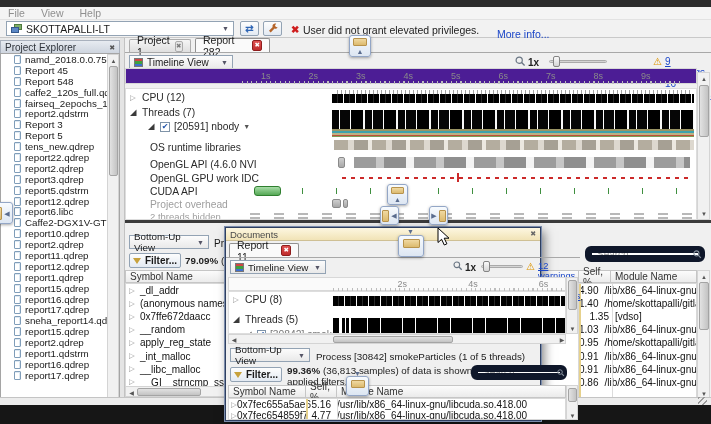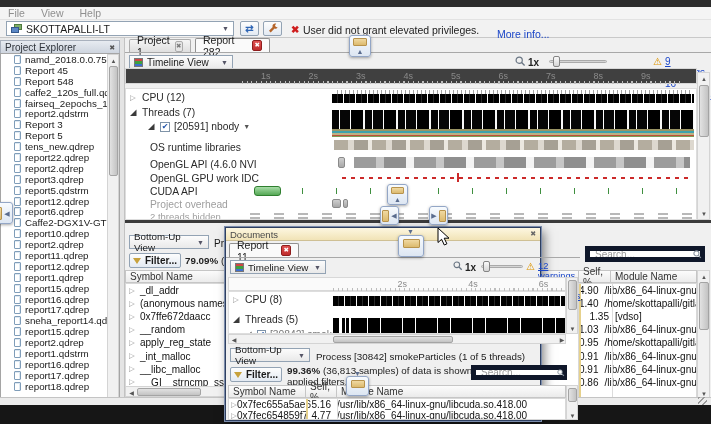--- a/index.html
+++ b/index.html
@@ -61,21 +61,21 @@
 
   
   .sb { background:#f1f1f1; border:1px solid #d4d4d4; }
   .thumb { background:linear-gradient(90deg,#e2e2e2,#c3c3c3); border:1px solid #a4a4a4; border-radius:2px; }
   .thumb.h { background:linear-gradient(#e2e2e2,#c3c3c3); }
   .sbarrow { font-size:6px; color:#555; display:flex; align-items:center; justify-content:center; }
 
   
   .th { background:linear-gradient(#fcfcfc,#ebebeb); border:1px solid #c6c6c6; font-size:10px; color:#333; display:flex; align-items:center; padding:0 4px; }
   .trow { font-size:10px; color:#111; display:flex; align-items:center; white-space:nowrap; }
-  .search { border:5px solid #0f172a; background:#fff; border-radius:0; font-size:10px; font-family:inherit; color:#444; padding:0 16px 0 5px; }
+  .search { border:7px solid #0f172a; background:#fff; border-radius:6px; font-size:10px; font-family:inherit; color:#444; padding:0 16px 0 5px; }
   .search::placeholder { color:#9a9a9a; }
   .vline { background:#dcdcdc; }
   .yline { background:#e6d18c; }
 
   
   .filterbtn { gap:4px; font-size:10px; padding:0 6px; }
   .funnel { width:0; height:0; border-left:4px solid transparent; border-right:4px solid transparent; border-top:6px solid #c8a23c; display:inline-block; }
   .stats { font-size:9.8px; color:#222; line-height:10.5px; white-space:nowrap; }
 
   
@@ -201,21 +201,21 @@
             <span>report5.qdstrm</span>
           </div>
 
           <div class="tree-item">
             <span class="doc-icon"></span>
             <span>report12.qdrep</span>
           </div>
 
           <div class="tree-item">
             <span class="doc-icon"></span>
-            <span>report6.qdrep</span>
+            <span>report6.libc</span>
           </div>
 
           <div class="tree-item">
             <span class="doc-icon"></span>
             <span>Caffe2-DGX1V-GTC...</span>
           </div>
 
           <div class="tree-item">
             <span class="doc-icon"></span>
             <span>report10.qdrep</span>
@@ -279,24 +279,20 @@
           <div class="tree-item">
             <span class="doc-icon"></span>
             <span>report16.qdrep</span>
           </div>
 
           <div class="tree-item">
             <span class="doc-icon"></span>
             <span>report17.qdrep</span>
           </div>
 
-          <div class="tree-item">
-            <span class="doc-icon"></span>
-            <span>report18.qdrep</span>
-          </div>
         </div>
 
       <div class="abs sb" style="left:106px;top:0;width:12px;height:377px">
         <div class="abs sbarrow" style="left:1px;top:1px;width:9px;height:9px">▲</div>
         <div class="abs thumb" style="left:1px;top:11px;width:9px;height:110px"></div>
         <div class="abs sbarrow" style="left:1px;top:366px;width:9px;height:9px">▼</div>
       </div>
     </div>
   </div>
 
@@ -322,21 +318,21 @@
     <svg class="abs" style="left:390px;top:18px" width="11" height="11" viewBox="0 0 11 11">
         <circle cx="4.2" cy="4.2" r="3.1" fill="none" stroke="#6a7684" stroke-width="1.2"></circle>
         <line x1="6.6" y1="6.6" x2="9.6" y2="9.6" stroke="#6a7684" stroke-width="1.4"></line>
       </svg>
     <span class="abs zoomlab" style="left:403px;top:19px">1x</span>
     <div class="abs slider-track" style="left:424px;top:22px;width:58px"></div>
     <div class="abs slider-thumb" style="left:428px;top:18px"></div>
     <span class="abs warn" style="left:528px;top:18px">⚠</span>
     <a class="abs link" style="left:540px;top:18px;font-size:10px">9 warnings, 16 messages</a>
 
-    <div class="abs" style="left:0;top:30px;width:572px;height:16px;background:#404040;border:1px solid #d8d8d8">
+    <div class="abs" style="left:0;top:30px;width:572px;height:16px;background:#4c1d95;border:1px solid #d8d8d8">
       <div class="abs ruler" style="left:116px;top:2px;width:428px;height:10px">
 
       <div class="cell" style="width:47.5px">1s</div>
           <div class="cell" style="width:47.5px">2s</div>
           <div class="cell" style="width:47.5px">3s</div>
           <div class="cell" style="width:47.5px">4s</div>
           <div class="cell" style="width:47.5px">5s</div>
           <div class="cell" style="width:47.5px">6s</div>
           <div class="cell" style="width:47.5px">7s</div>
           <div class="cell" style="width:47.5px">8s</div>

